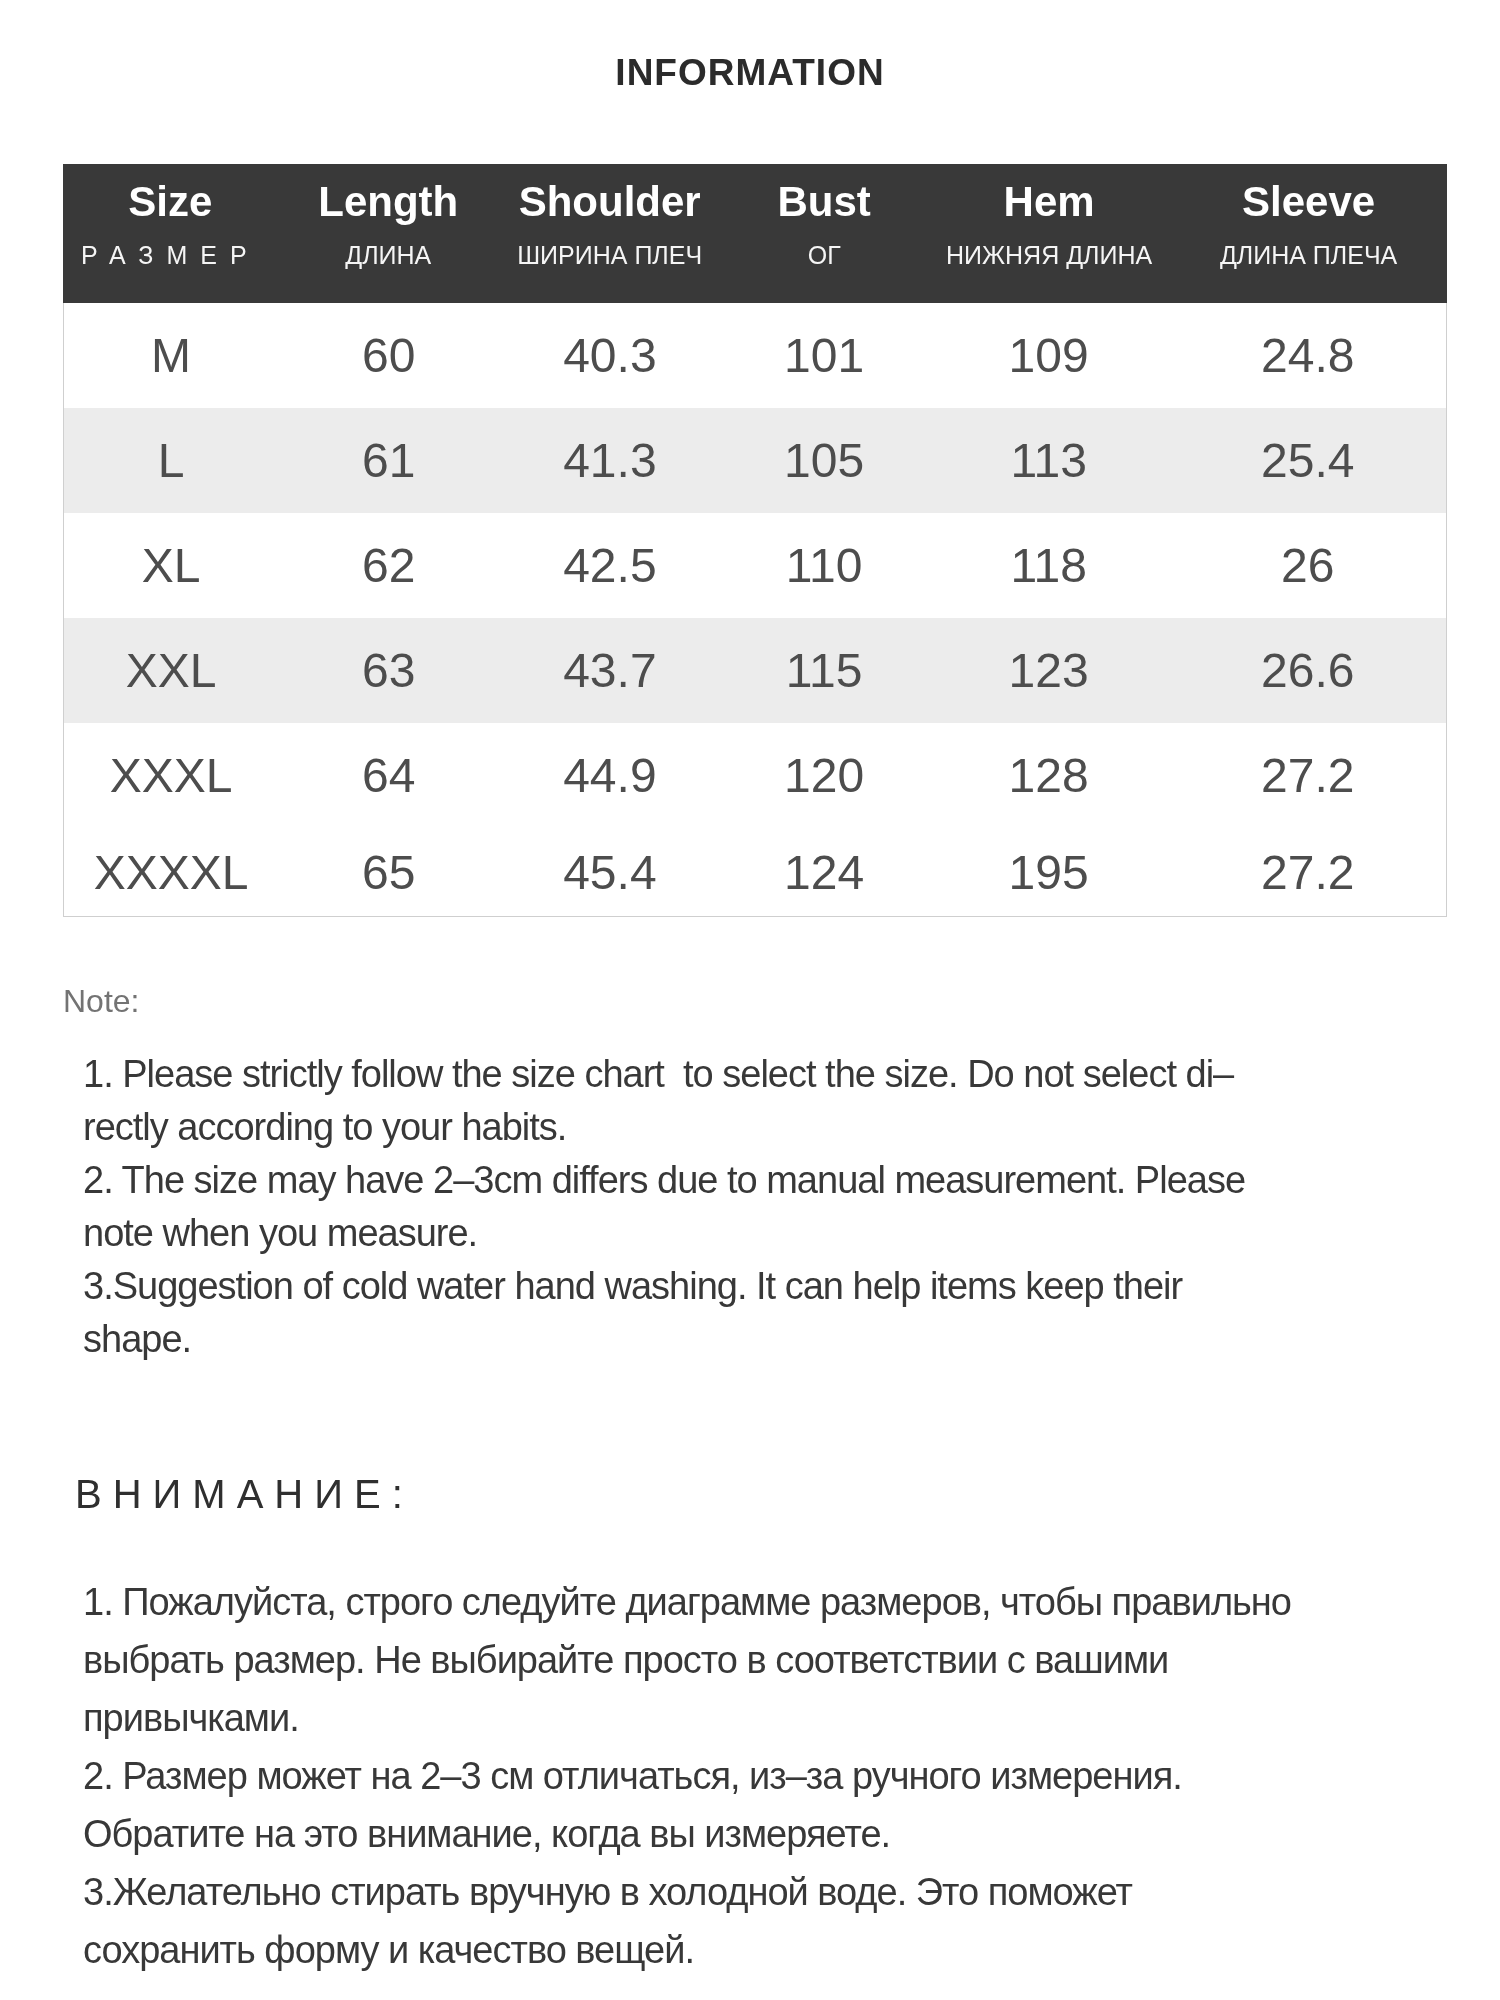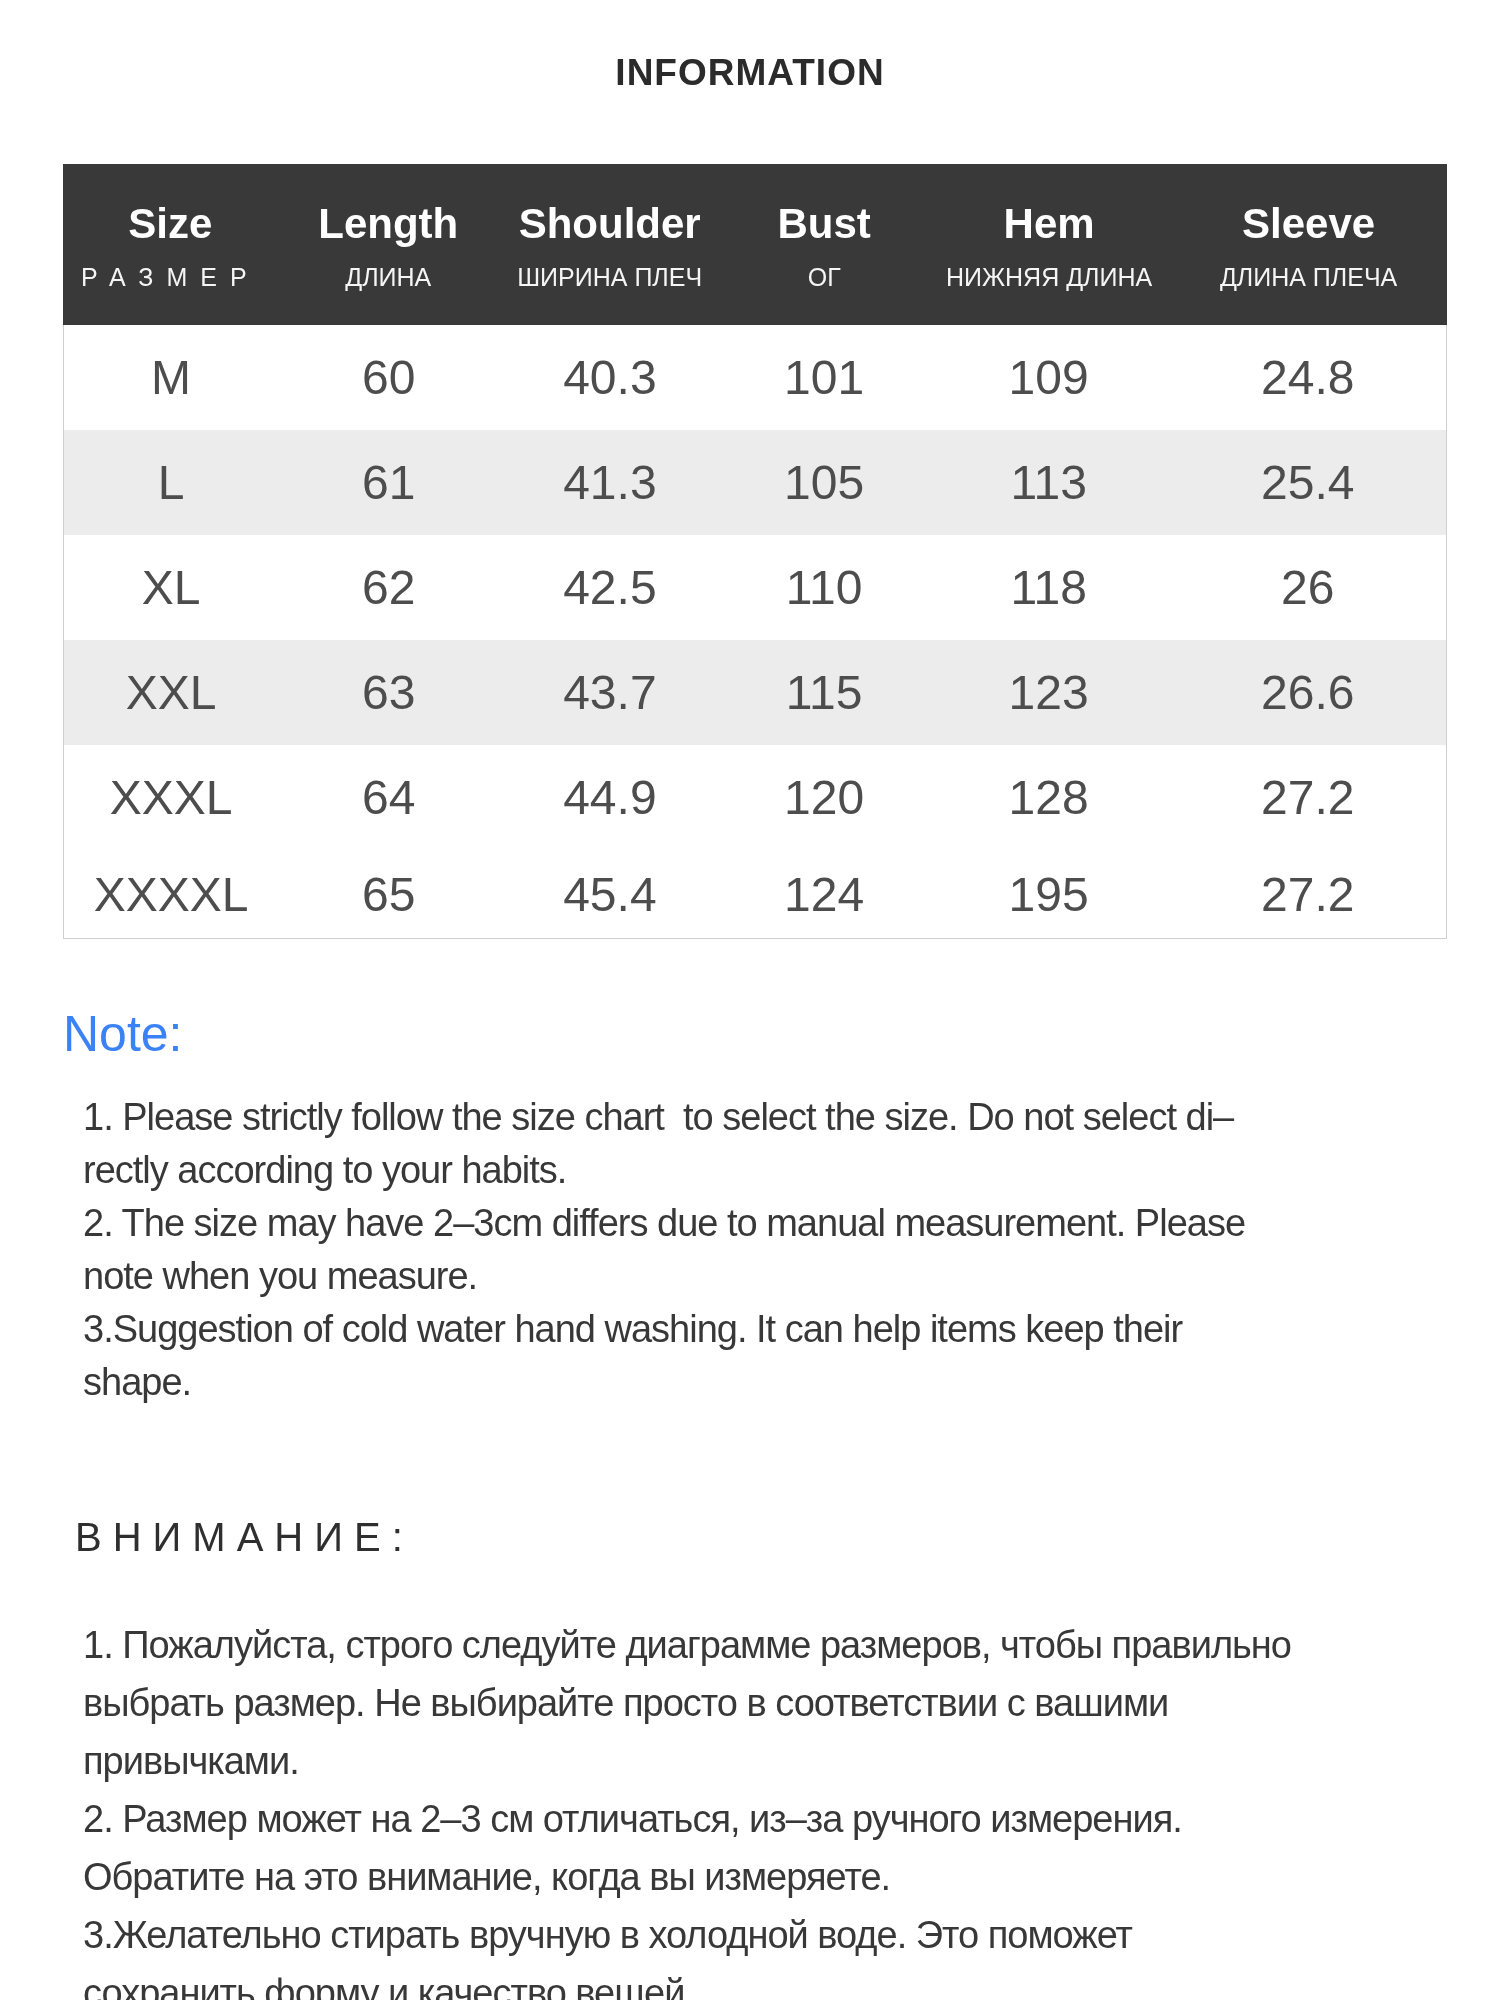--- a/index.html
+++ b/index.html
@@ -20,21 +20,21 @@
   }
   .size-table{
     width:1384px;
     margin:70px 0 0 63px;
   }
   .thead{
     background:#393939;
     color:#ffffff;
     display:grid;
     grid-template-columns:15.5% 16% 16% 15% 17.5% 20%;
-    padding:36px 0 33px 0;
+    padding:14px 0 33px 0;
   }
   .th{text-align:center;}
   .th-en{
     font-size:42px;
     font-weight:bold;
     line-height:48px;
   }
   .th-ru{
     font-size:25px;
     font-weight:normal;
@@ -57,22 +57,22 @@
   .tr:nth-child(2),.tr:nth-child(4){background:#ececec;}
   .tr:last-child{height:88px;}
   .td{
     text-align:center;
     font-size:48px;
     font-weight:normal;
     color:#4d4d4d;
   }
   .note-heading{
     margin:66px 0 0 63px;
-    font-size:50px;
-    color:#3b82f6;
+    font-size:32px;
+    color:#737373;
   }
   .note-body{
     margin:28px 40px 0 83px;
     font-size:38px;
     letter-spacing:-1px;
     line-height:53px;
     white-space:pre-wrap;
     color:#383838;
   }
   .note-heading-ru{

